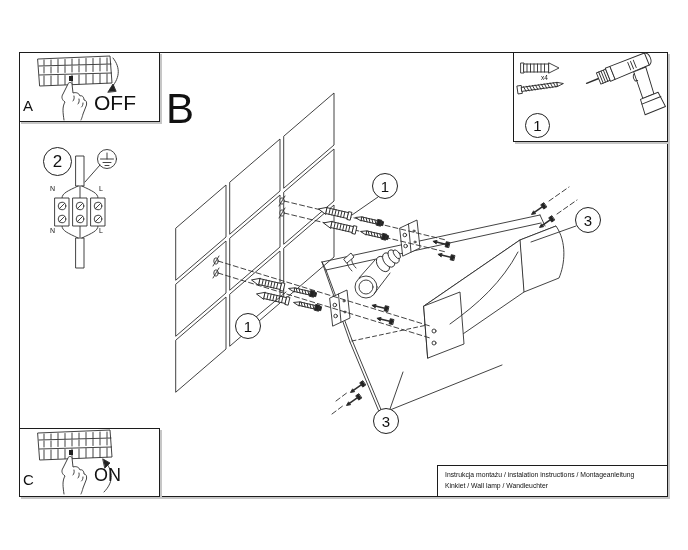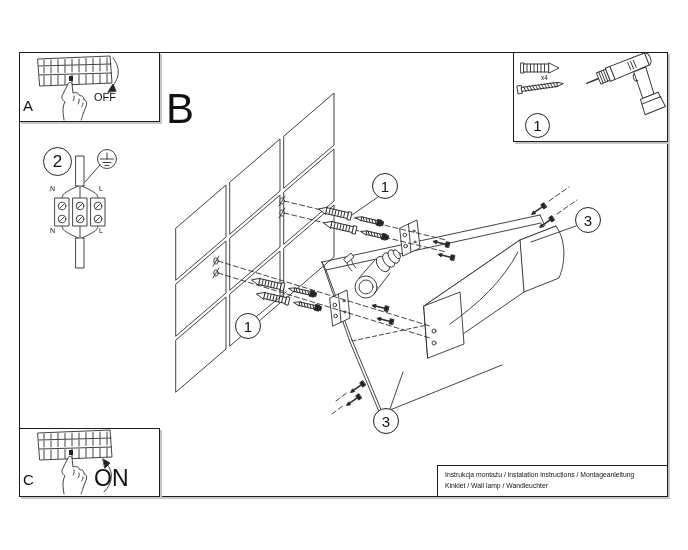--- a/index.html
+++ b/index.html
@@ -224,24 +224,24 @@
       <g>
         <path d="M378,197 L352,215"></path>
         <path d="M256,317 L286,292"></path>
         <path d="M576,226 L531,242"></path>
         <path d="M390,409 L403,372"></path>
       </g>
     </g>
   </svg>
 
   <div class="lbl" style="left:23px;top:97px;font-size:15px;">A</div>
-  <div class="lbl" style="left:94px;top:91px;font-size:11px;">OFF</div>
+  <div class="lbl" style="left:94px;top:91px;font-size:21px;">OFF</div>
   <div class="lbl" style="left:166px;top:85px;font-size:42px;">B</div>
   <div class="lbl" style="left:23px;top:471px;font-size:15px;">C</div>
-  <div class="lbl" style="left:94px;top:465px;font-size:23px;">ON</div>
+  <div class="lbl" style="left:94px;top:465px;font-size:18px;">ON</div>
 
   <div class="lbl tiny" style="left:50px;top:185px;">N</div>
   <div class="lbl tiny" style="left:99px;top:185px;">L</div>
   <div class="lbl tiny" style="left:50px;top:227px;">N</div>
   <div class="lbl tiny" style="left:99px;top:227px;">L</div>
 
   <div class="lbl" style="left:541px;top:74px;font-size:6.5px;">x4</div>
 
   <div class="circle" style="left:43px;top:147px;width:29px;height:29px;font-size:17px;">2</div>
   <div class="circle" style="left:525px;top:113px;width:25px;height:25px;">1</div>

